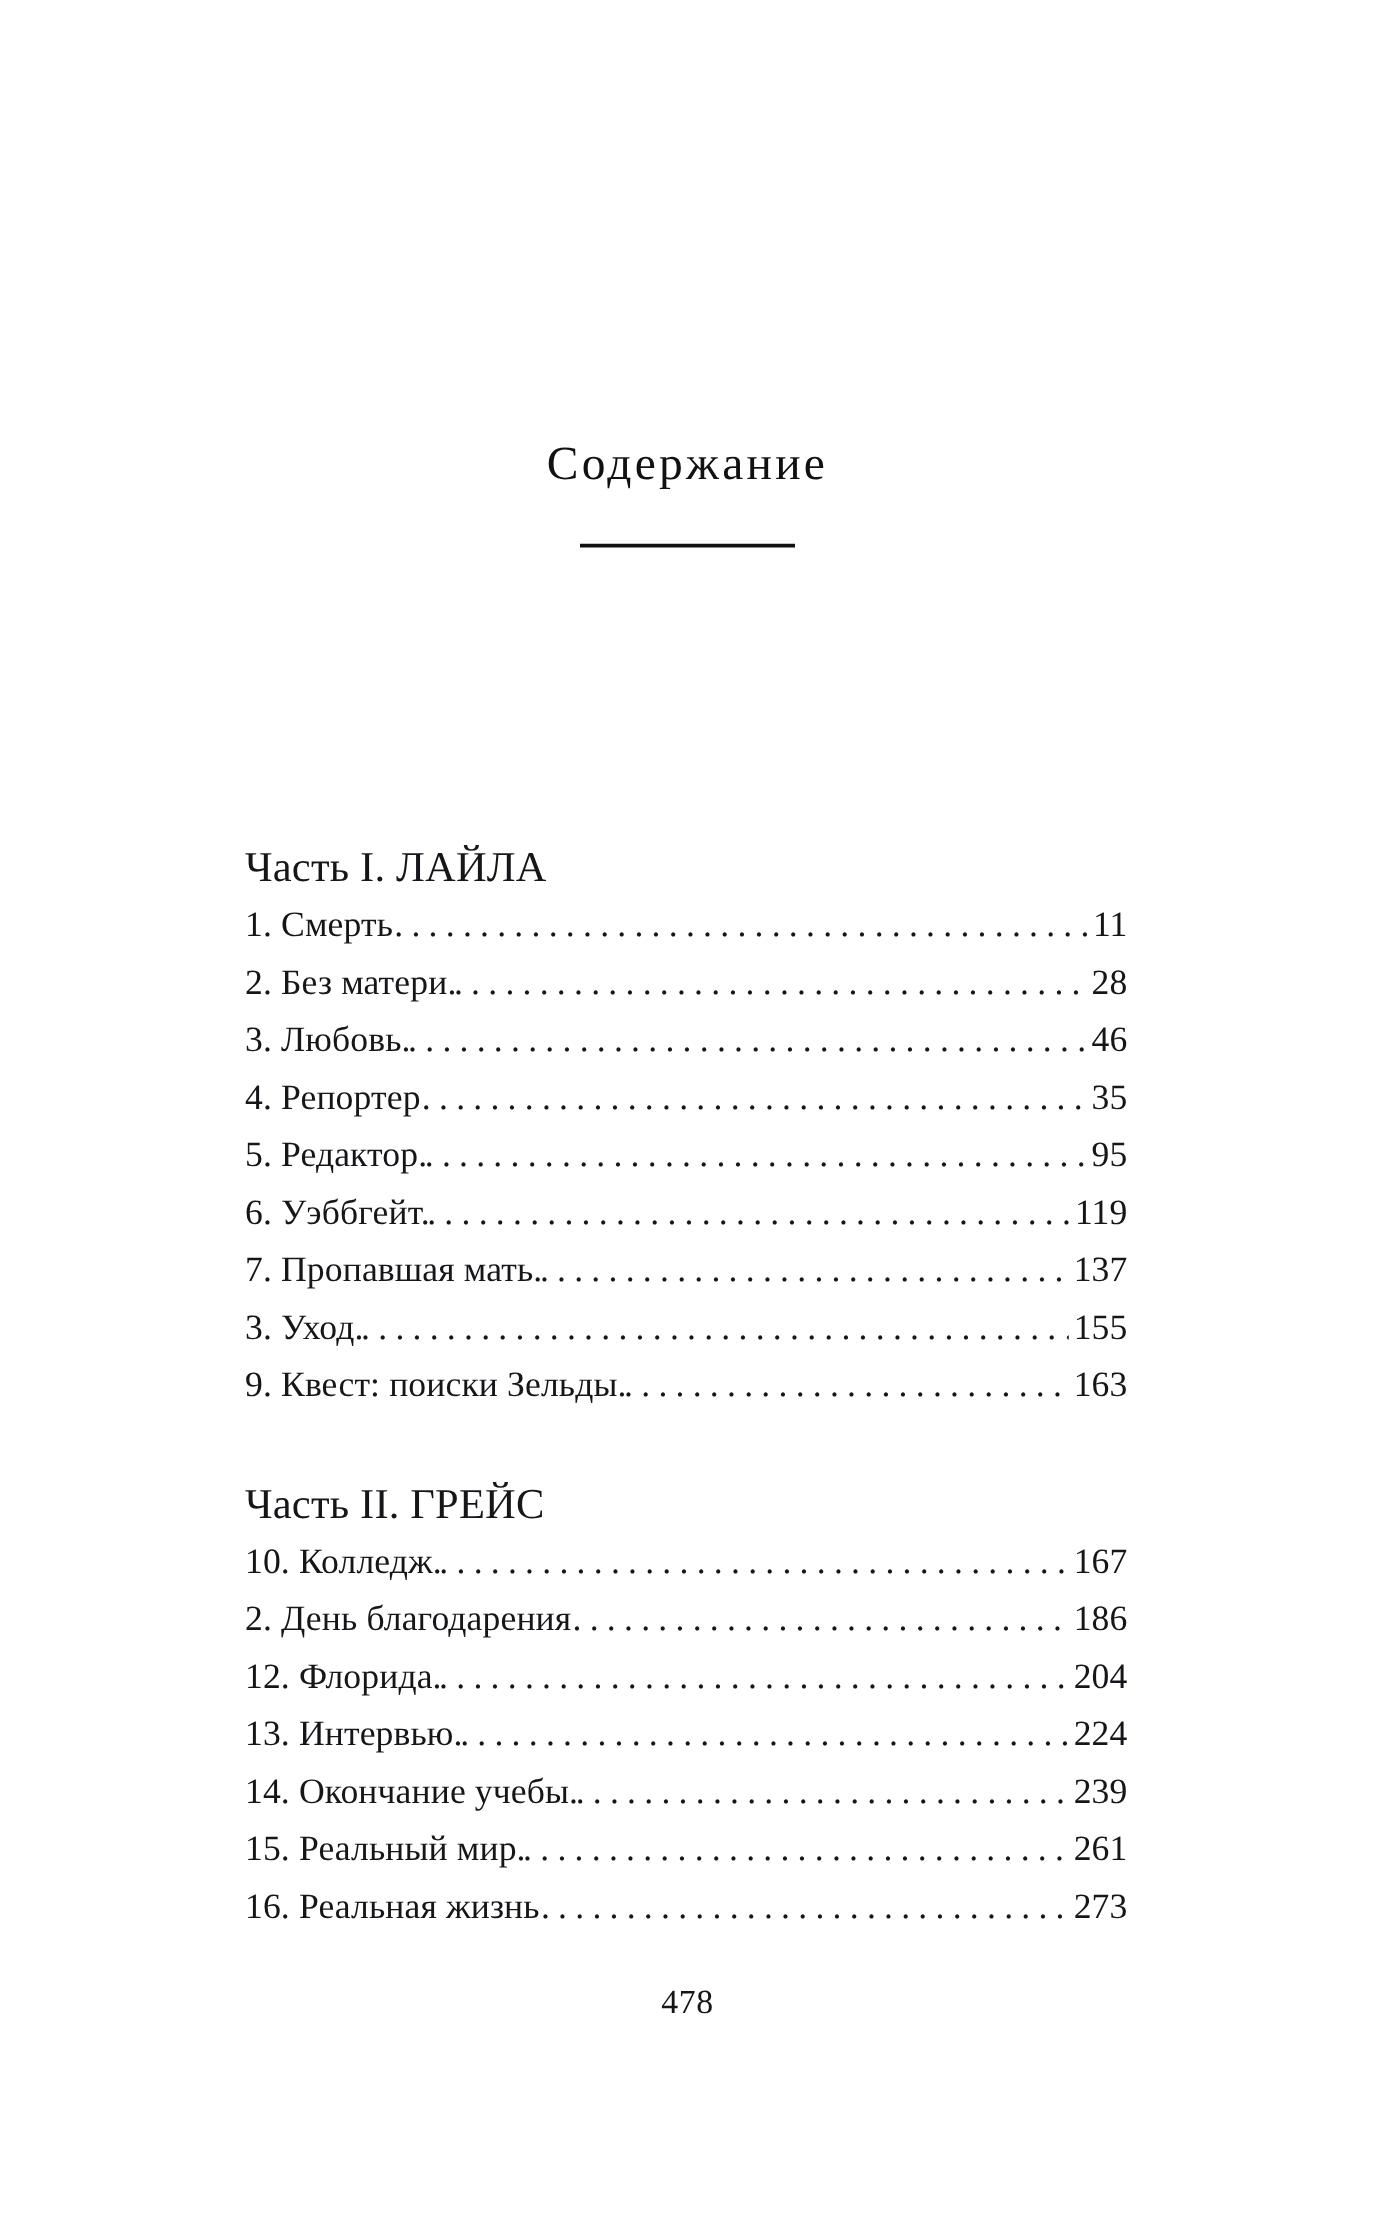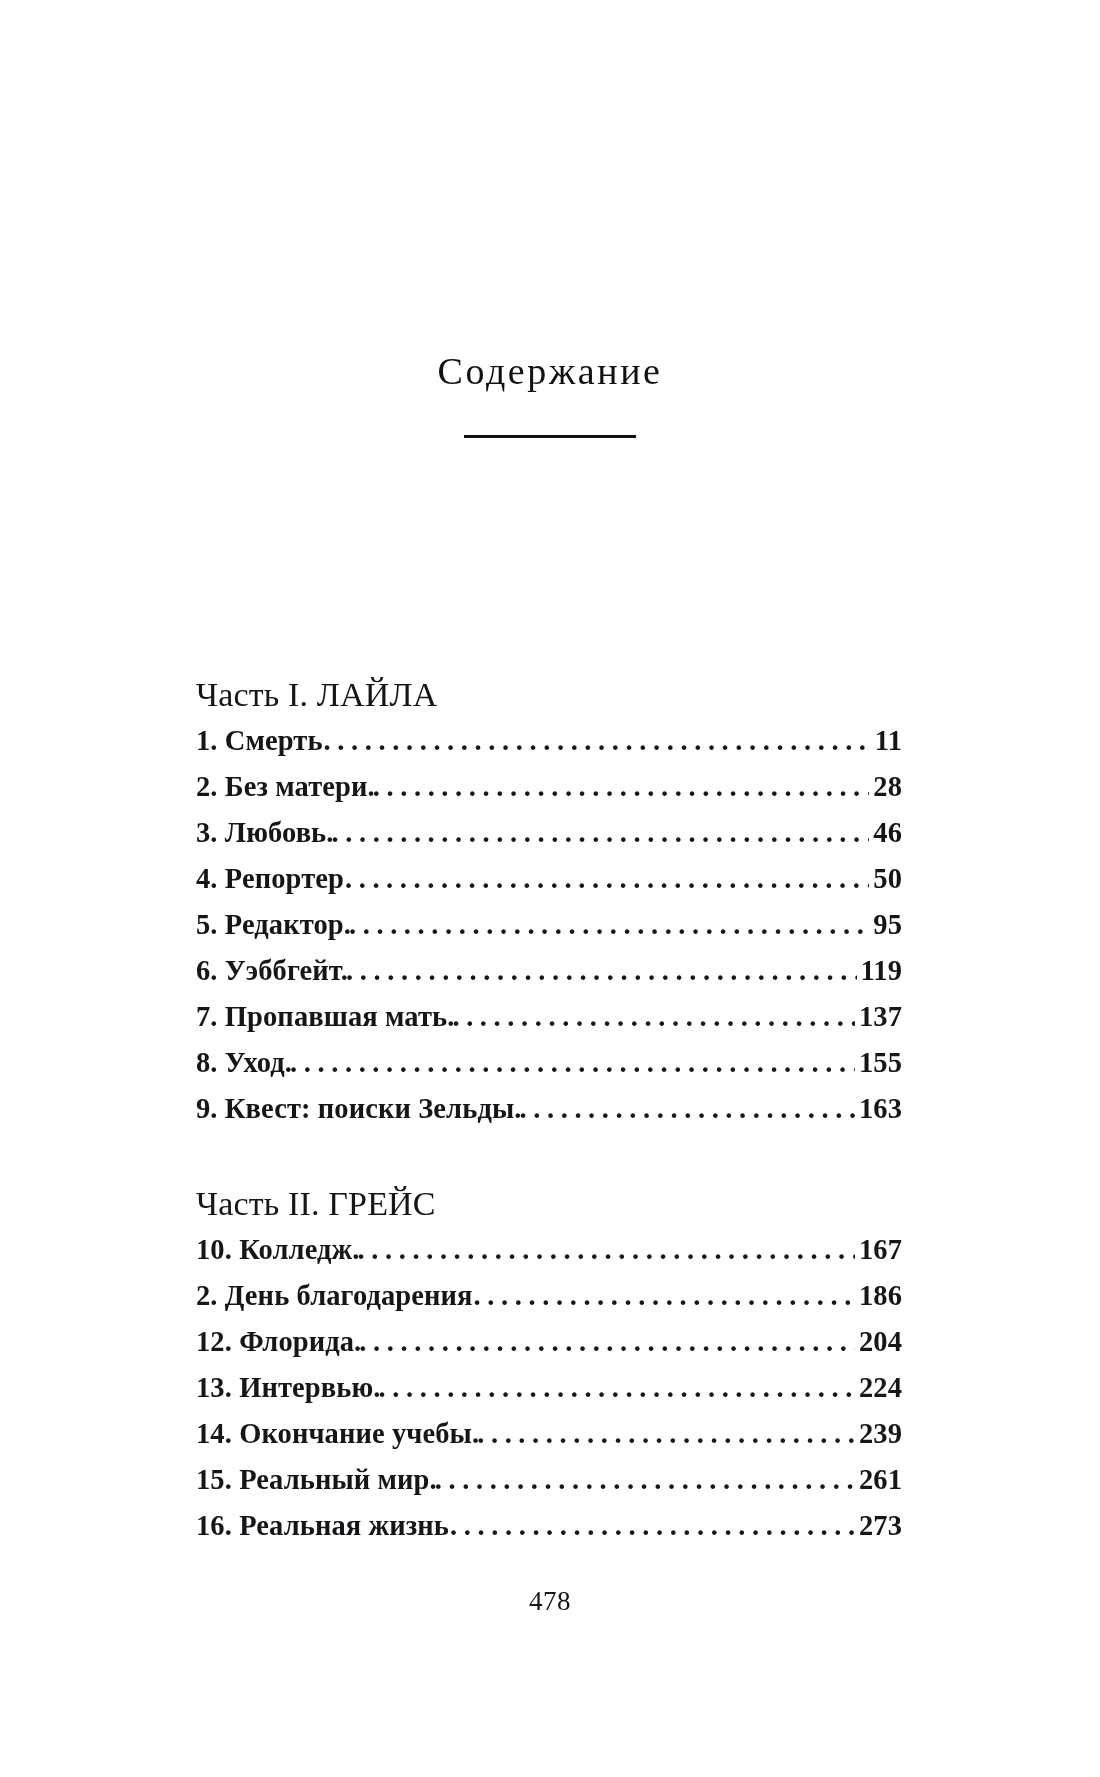--- a/index.html
+++ b/index.html
@@ -74,21 +74,20 @@
 
   .toc-entry {
     display: flex;
     align-items: flex-end;
     width: 100%;
     font-size: 28.5px;
     line-height: 1.0;
     letter-spacing: 0.1px;
     color: #16161a;
     padding-bottom: 17.5px;
-    font-weight: bold;
   }
   .entry-label {
     white-space: nowrap;
     flex: 0 0 auto;
   }
   .entry-dots {
     flex: 1 1 auto;
     overflow: hidden;
     white-space: nowrap;
     margin: 0 1px;
@@ -143,39 +142,39 @@
         <span class="entry-page">28</span>
       </div>
       <div class="toc-entry tight">
         <span class="entry-label">3. Любовь.</span>
         <span class="entry-dots">..........................................................................................</span>
         <span class="entry-page">46</span>
       </div>
       <div class="toc-entry">
         <span class="entry-label">4. Репортер</span>
         <span class="entry-dots">..........................................................................................</span>
-        <span class="entry-page">50</span>
+        <span class="entry-page">35</span>
       </div>
       <div class="toc-entry tight">
         <span class="entry-label">5. Редактор.</span>
         <span class="entry-dots">..........................................................................................</span>
         <span class="entry-page">95</span>
       </div>
       <div class="toc-entry tight">
         <span class="entry-label">6. Уэббгейт.</span>
         <span class="entry-dots">..........................................................................................</span>
         <span class="entry-page">119</span>
       </div>
       <div class="toc-entry tight">
         <span class="entry-label">7. Пропавшая мать.</span>
         <span class="entry-dots">..........................................................................................</span>
         <span class="entry-page">137</span>
       </div>
       <div class="toc-entry tight">
-        <span class="entry-label">8. Уход.</span>
+        <span class="entry-label">3. Уход.</span>
         <span class="entry-dots">..........................................................................................</span>
         <span class="entry-page">155</span>
       </div>
       <div class="toc-entry tight">
         <span class="entry-label">9. Квест: поиски Зельды.</span>
         <span class="entry-dots">..........................................................................................</span>
         <span class="entry-page">163</span>
       </div>
       <div class="part-gap"></div>
       <div class="part-heading">Часть II. ГРЕЙС</div>

